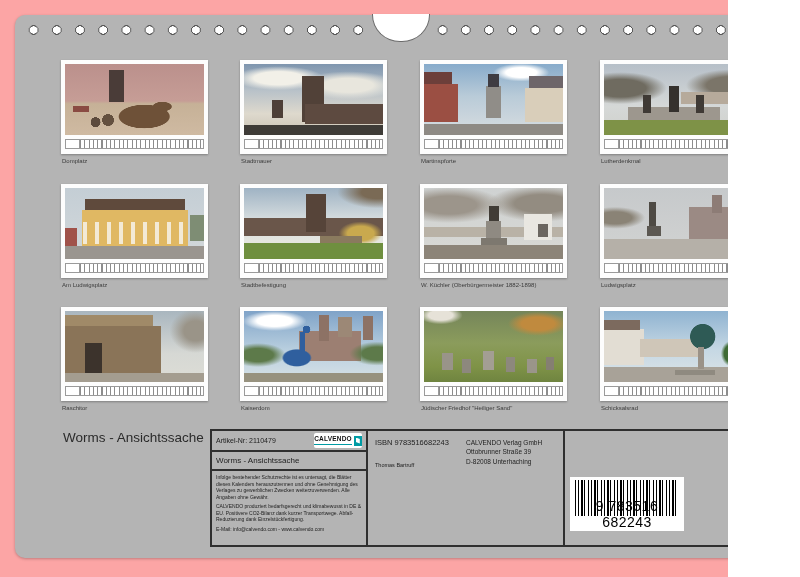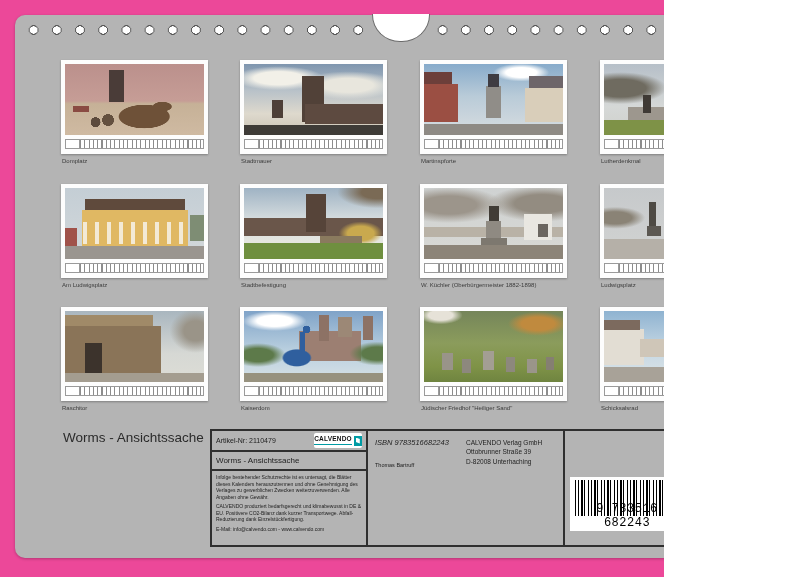--- a/index.html
+++ b/index.html
@@ -1,16 +1,16 @@
 <!DOCTYPE html>
 <html><head>
 <meta charset="utf-8">
 <style>
   html,body{margin:0;padding:0;background:#fff;}
-  #stage{position:relative;width:664px;height:577px;background:#ec4899;overflow:hidden;
+  #stage{position:relative;width:728px;height:577px;background:#fca5a5;overflow:hidden;
          font-family:"Liberation Sans", sans-serif;}
 
   
   .card-bg{position:absolute;left:15px;top:15px;width:770px;height:543px;
            background:#b4b4b4;border-radius:10px;box-shadow:0 1px 3px rgba(0,0,0,.25);}
   .holes{position:absolute;top:24px;height:12px;
          background-image:radial-gradient(circle at 11.6px 6px,#fff 3.7px,#565656 3.8px,#565656 4.7px,rgba(0,0,0,0) 4.9px);
          background-size:23.2px 12px;background-repeat:repeat-x;}
   .holes.left{left:22px;width:348px;}
   .holes.right{left:431px;width:348px;}
@@ -157,29 +157,29 @@
   .cal-word{font-size:6.5px;font-weight:bold;letter-spacing:.2px;color:#111;line-height:1;
             border-bottom:1.5px solid #009ba4;padding-bottom:1px;}
   .cal-mark{width:8px;height:10px;background:#009ba4;position:relative;}
   .cal-mark::after{content:"";position:absolute;left:2px;top:2px;width:4px;height:6px;background:#fff;
             clip-path:polygon(0 0,100% 25%,100% 100%,0 75%);}
   .row-title{height:19px;border-bottom:2px solid #2f2f2f;display:flex;align-items:center;
              padding:0 4px;font-size:8px;color:#222;box-sizing:border-box;}
   .row-legal{padding:3px 4px;font-size:5px;line-height:1.3;color:#222;}
   .row-legal p{margin:0 0 3px 0;}
   .col2{position:absolute;left:156px;top:0;width:197px;height:100%;border-right:2px solid #2f2f2f;box-sizing:border-box;}
-  .isbn{position:absolute;left:7px;top:7px;font-size:7.5px;color:#222;font-style:italic;}
+  .isbn{position:absolute;left:7px;top:7px;font-size:7.5px;color:#222;}
   .publisher{position:absolute;left:98px;top:7px;font-size:6.5px;line-height:1.45;color:#222;}
   .author{position:absolute;left:7px;top:31px;font-size:5.5px;color:#222;}
   .col3{position:absolute;left:353px;top:0;right:0;height:100%;}
   .barcode-box{position:absolute;left:5px;top:46px;width:114px;height:54px;background:#fff;}
   .bars{position:absolute;left:5px;right:5px;top:3px;height:36px;
         background:repeating-linear-gradient(90deg,#000 0 1px,#fff 1px 3px,#000 3px 4px,#fff 4px 6px,#000 6px 8px,#fff 8px 9px,#000 9px 10px,#fff 10px 13px);}
-  .digits{position:absolute;bottom:1px;width:100%;text-align:center;font-size:12px;
-          font-family:Liberation Mono, monospace;color:#000;letter-spacing:.5px;margin-top:41px;}
+  .digits{position:absolute;bottom:1px;width:100%;text-align:center;font-size:14px;
+          font-family:Liberation Sans, sans-serif;color:#000;letter-spacing:.5px;margin-top:41px;}
   .eco{position:absolute;left:126px;top:48px;width:36px;height:52px;background:#8dc63f;border-radius:3px;}
   .leaf{position:absolute;left:6px;top:6px;width:23px;height:29px;background:#fff;
         border-radius:0 90% 0 90%;transform:rotate(14deg);}
   .leaf::after{content:"";position:absolute;left:10px;top:-3px;width:1.5px;height:36px;
         background:#8dc63f;transform:rotate(-10deg);}
   .eco-text{position:absolute;bottom:3px;right:4px;color:#fff;font-size:9px;font-weight:bold;}
 </style>
 </head>
 <body>
 

